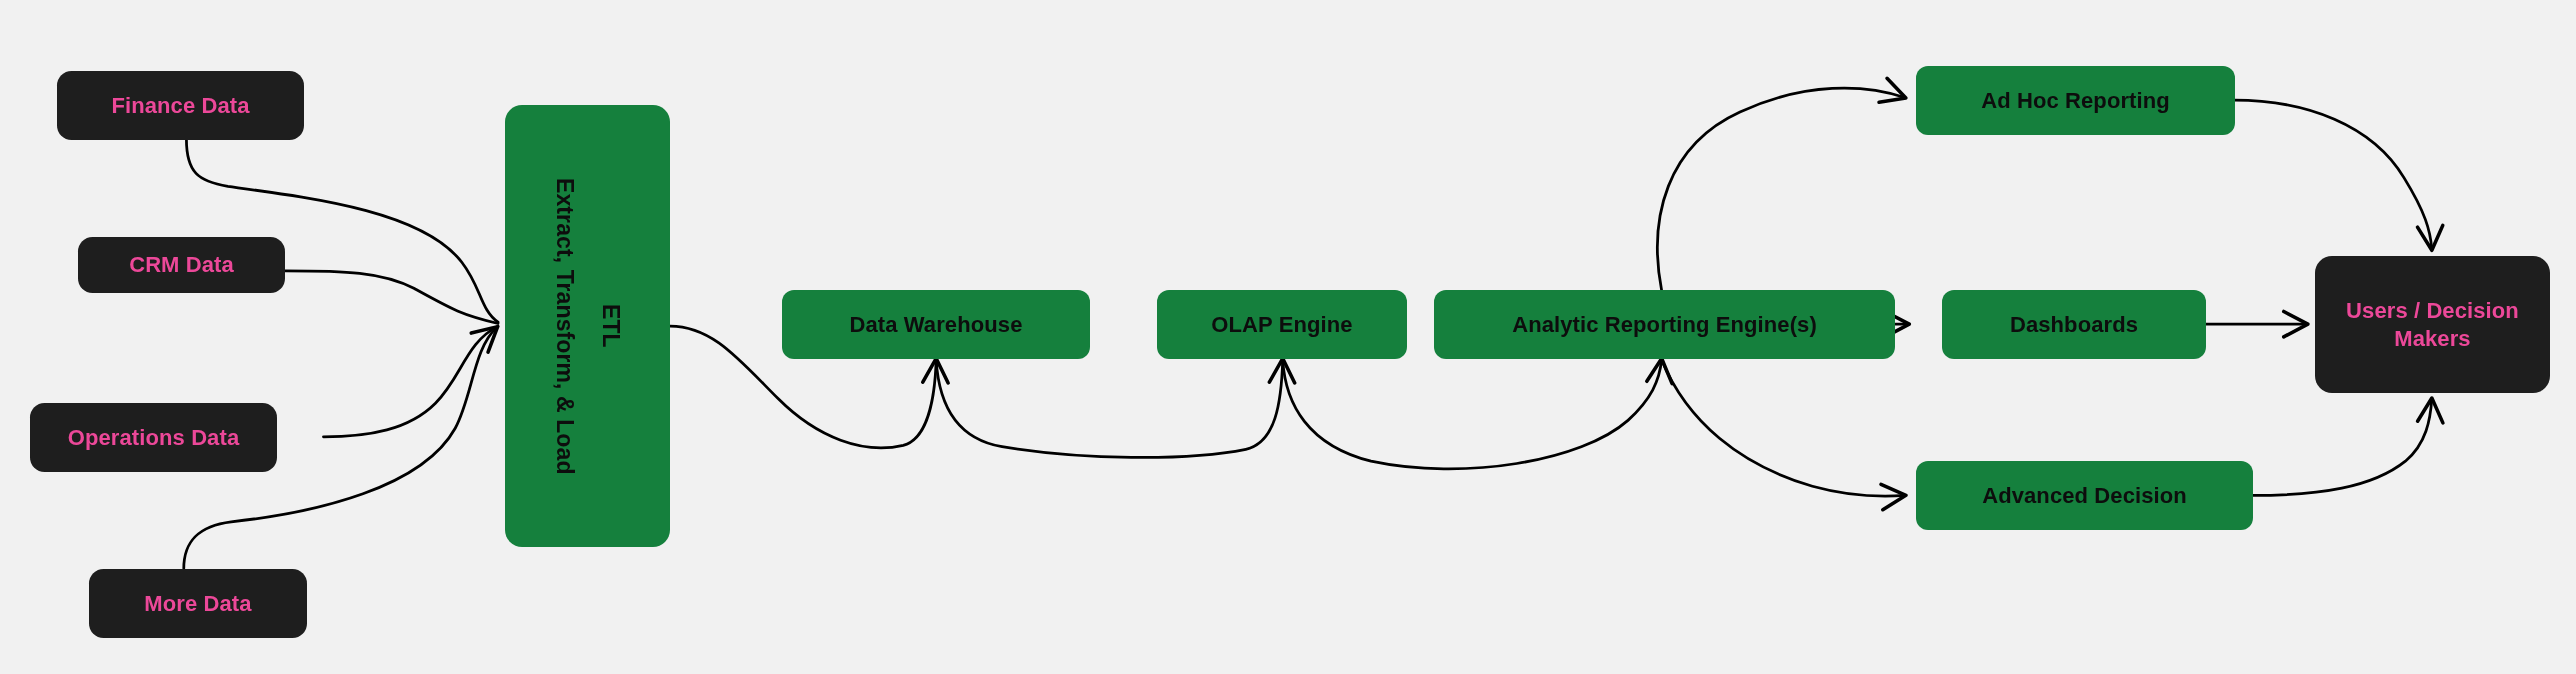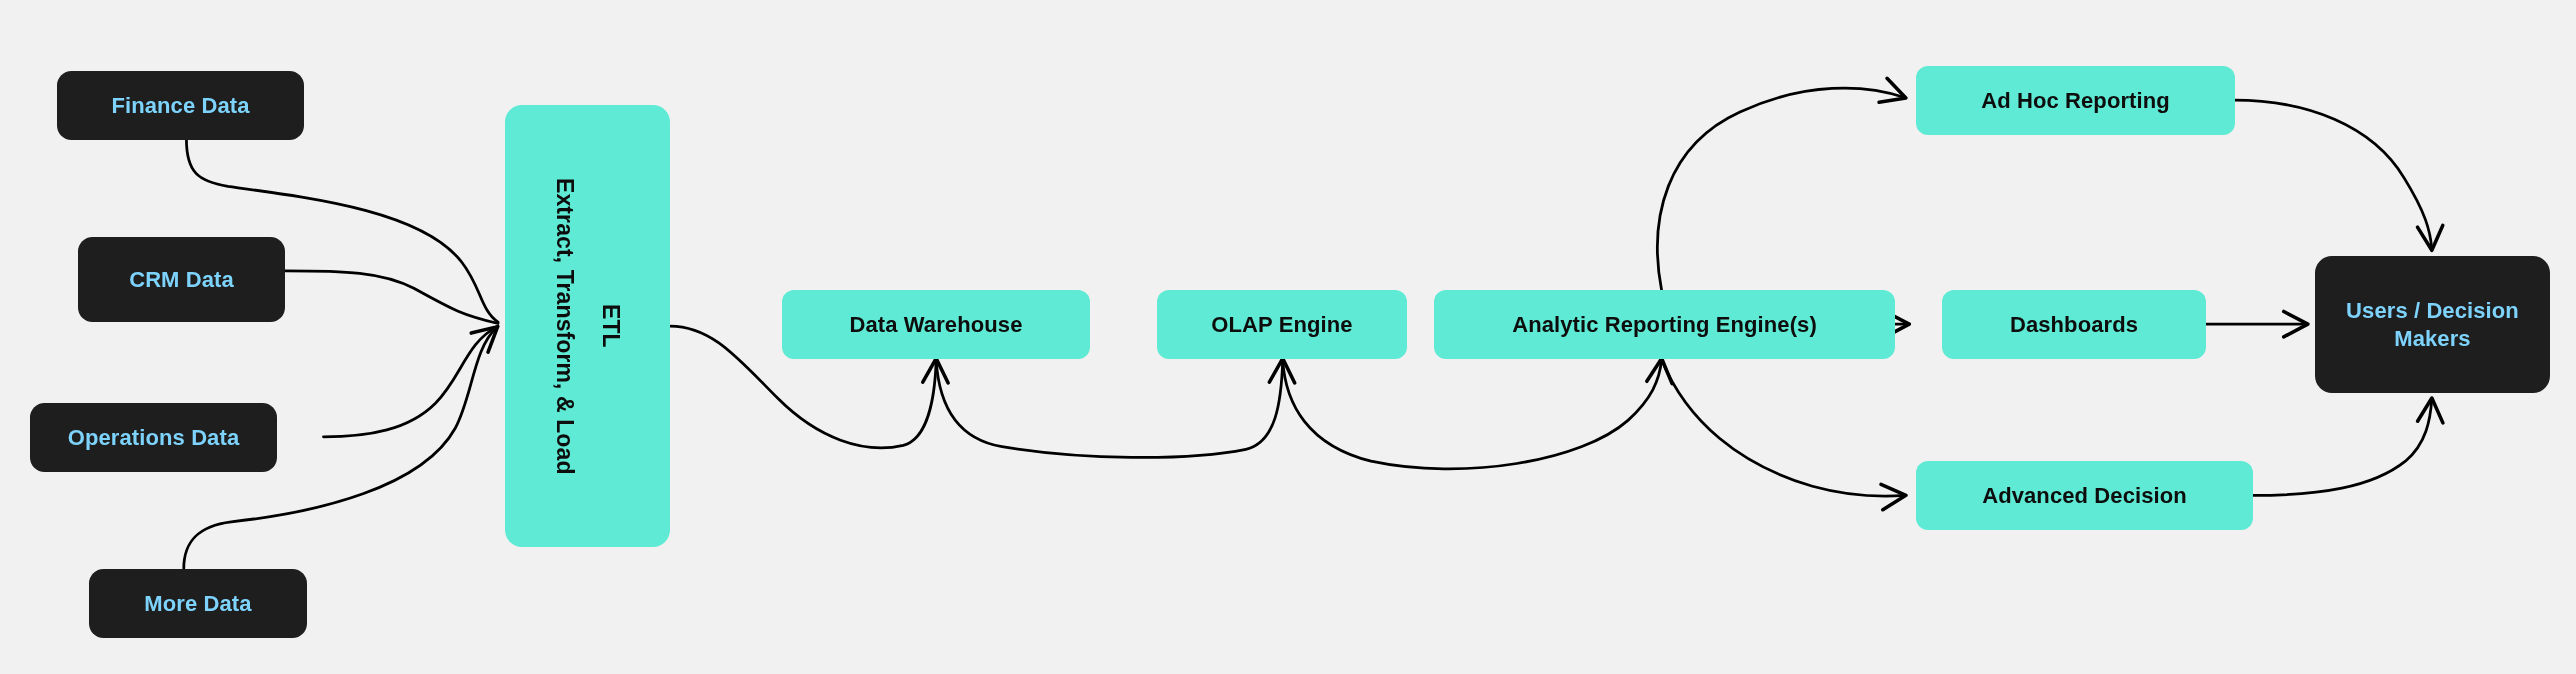--- a/index.html
+++ b/index.html
@@ -35,36 +35,36 @@
     justify-content: center;
     text-align: center;
     border-radius: 12px;
     font-weight: bold;
     line-height: 1.25;
     letter-spacing: 0.1px;
     z-index: 2;
   }
   .node.dark {
     background: #1e1e1e;
-    color: #7dd3fc;
+    color: #ec4899;
   }
   .node.accent {
-    background: #5eead4;
+    background: #15803d;
     color: #0d0d0d;
     text-align: right;
   }
   .node-label {
     display: block;
     white-space: pre-line;
     padding: 0 9.2px;
   }
 
   
   #node-finance-data   { left: 57px;  top: 71px; width: 247px; height: 69px; font-size: 22px; border-radius: 14.5px; }
-  #node-crm-data       { left: 78px; top: 237px; width: 207px; height: 85px; font-size: 22px; border-radius: 14.5px; }
+  #node-crm-data       { left: 78px; top: 237px; width: 207px; height: 56px; font-size: 22px; border-radius: 14.5px; }
   #node-operations-data{ left: 30px;  top: 403px; width: 247px; height: 69px; font-size: 22px; border-radius: 14.5px; }
   #node-more-data      { left: 89px; top: 569px; width: 218px; height: 69px; font-size: 22px; border-radius: 14.5px; }
 
   
   #node-etl {
     left: 505px; top: 105px; width: 165px; height: 442px;
     border-radius: 17px;
     flex-direction: row;
     align-items: center;
     justify-content: center;

